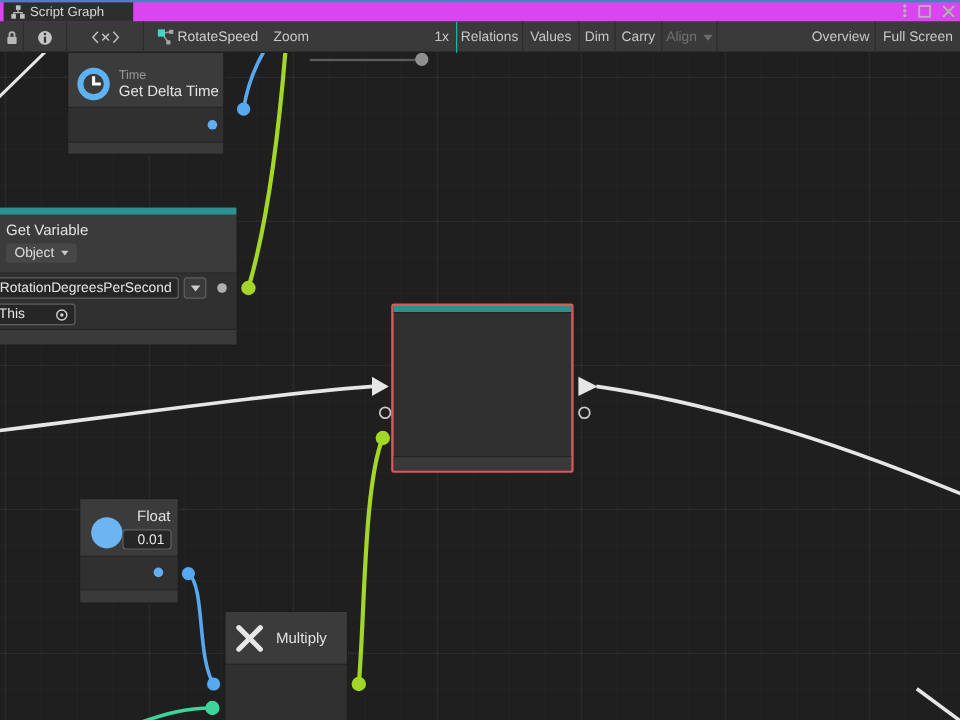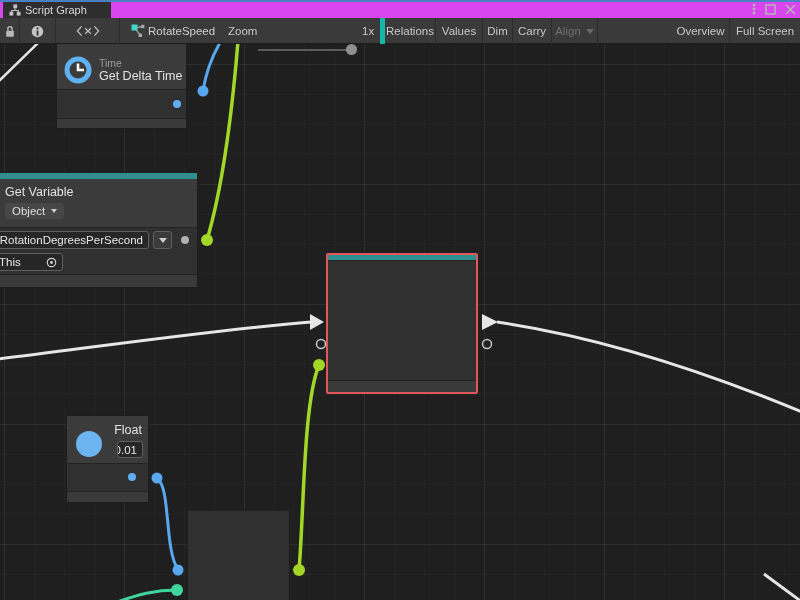--- a/index.html
+++ b/index.html
@@ -123,21 +123,21 @@
       <rect x="10" y="0.8" width="3.4" height="3.4" fill="#a8a8a8"></rect>
       <rect x="7.6" y="9.6" width="3.4" height="3.4" fill="#a8a8a8"></rect>
     </svg>
     <span id="graph-name">RotateSpeed</span>
 
     <span id="zoom-label">Zoom</span>
     <div id="zoom-track"></div>
     <div id="zoom-handle"></div>
     <span id="zoom-value">1x</span>
 
-    <div class="tcell tbtn" style="left:380px;width:56px;border-left:5px solid #14b8a6;">
+    <div class="tcell tbtn" style="left:380px;width:56px;border-left:1px solid #14b8a6;">
       <span>Relations</span>
       </div>
     <div class="tcell tbtn" style="left:436px;width:47px;">
       <span>Values</span>
       </div>
     <div class="tcell tbtn" style="left:483px;width:30px;">
       <span>Dim</span>
       </div>
     <div class="tcell tbtn" style="left:513px;width:39px;">
       <span>Carry</span>
@@ -237,32 +237,38 @@
     <div class="node selected" style="left:326px;top:209px;width:152px;height:141px;">
       <div class="tealstrip" style="height:5px;"></div>
       <div class="nsep"></div>
       <div class="nfoot" style="height:12px;"></div>
     </div>
 
     <div class="node" style="left:66px;top:371px;width:83px;height:88px;">
       <div class="nhead" style="height:47px;">
         <span style="position:absolute;left:9px;top:15px;width:26px;height:26px;border-radius:50%;background:#6cb5f0;"></span>
         <span class="ntitle" style="position:absolute;right:6px;top:7px;">Float</span>
-        <div class="field" style="position:absolute;right:5px;top:25px;width:26px;height:17px;padding:4px 5px;justify-content:flex-end;">
+        <div class="field" style="position:absolute;right:5px;top:25px;width:41px;height:17px;padding:4px 5px;justify-content:flex-end;">
           <span>0.01</span>
         </div>
       </div>
       <div class="nsep"></div>
       <div class="nbody" style="height:27px;">
         <span class="port blue" style="right:12px;top:9px;"></span>
       </div>
       <div class="nfoot" style="height:11px;"></div>
     </div>
 
     <div class="node" style="left:187px;top:465px;width:103px;height:135px;">
+      <div class="nhead" style="height:43px;">
+        <svg width="26" height="26" viewBox="0 0 26 26" style="position:absolute;left:7px;top:9px;">
+          <path d="M4,4 L22,22 M22,4 L4,22" stroke="#e8e8e8" stroke-width="4.2" stroke-linecap="round"></path>
+        </svg>
+        <span class="ntitle" style="position:absolute;left:42px;top:15px;">Multiply</span>
+      </div>
       <div class="nsep"></div>
       <div class="nbody" style="height:91px;">
         
         
         
         
         
         
       </div>
     </div>

